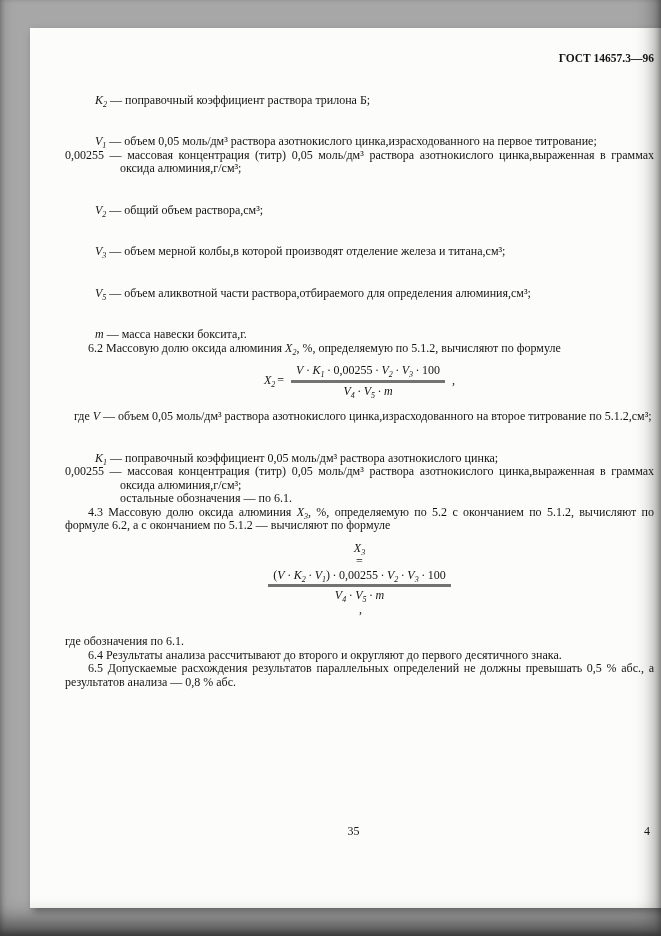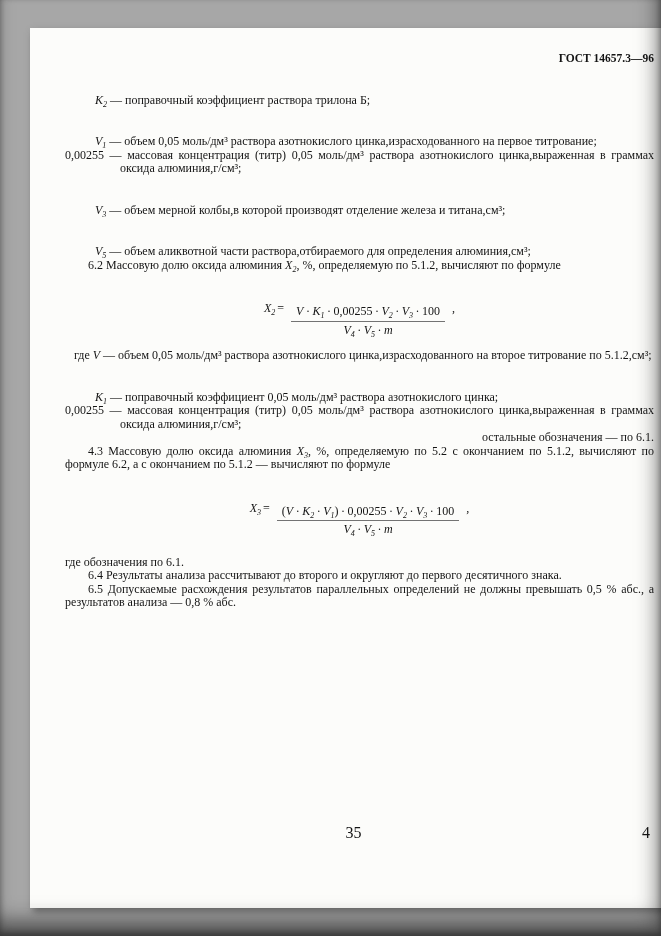--- a/index.html
+++ b/index.html
@@ -20,52 +20,54 @@
     background: #fcfcfa;
     box-shadow: 3px 4px 7px rgba(45,45,45,.5);
   }
   .content { position: absolute; left: 35px; right: 32px; top: 24px; font-size: 12px; line-height: 13.5px; }
   .doc-header { text-align: right; font-weight: bold; font-size: 11.5px; margin-bottom: 11px; }
   p { margin: 0; text-align: justify; }
   .def     { padding-left: 55px; text-indent: -25px; margin-top: 28px; }
   .def-full{ padding-left: 55px; text-indent: -55px; }
   .p-num   { text-indent: 23px; }
   .p-where { padding-left: 55px; text-indent: -46px; }
-  .p-indent{ padding-left: 55px; text-align: right; }
+  .p-indent{ padding-left: 55px; text-align: left; }
   .p-plain { text-align: left; }
   .tk-var { font-style: italic; }
   sub.tk-sub { font-style: italic; font-size: 8px; line-height: 0; }
   .tk-op { padding: 0 2.5px; }
   .formula { display: flex; justify-content: center; align-items: center; margin: 9px 0 12px; text-align: center; }
-  .formula.wide-b { margin-bottom: 19px; }
+  .formula.wide-b { margin-bottom: 19px; flex-direction: column; }
   .frac { display: inline-flex; flex-direction: column; margin: 0 5px; }
-  .frac .num { padding: 0 5px 2px; border-bottom: 1px solid #737373; margin-top: 24px; }
+  .frac .num { padding: 0 5px 2px; border-bottom: 3px solid #737373; }
   .frac .den { padding-top: 2px; text-align: center; }
   .eq { margin: 0 2px; }
   .ftail { margin-left: 2px; }
-  .footer { position: absolute; left: 23px; right: 32px; top: 796px; height: 15px; font-size: 16px; }
+  .footer { position: absolute; left: 23px; right: 32px; top: 796px; height: 15px; font-size: 12px; }
   .footer .pg-center { position: absolute; left: 50%; transform: translateX(-50%); }
   .footer .pg-right  { position: absolute; right: 4px; }
 </style>
 </head>
 <body>
 
 <div class="canvas">
   <div class="page">
 
     <div class="content">
       <div class="doc-header">
         <span>ГОСТ 14657.3—96</span>
       </div>
 
       <p class="def"><span class="tk-var">K</span><sub class="tk-sub">2</sub><span class="tk-txt"> — поправочный коэффициент раствора трилона Б;</span></p>
       <p class="def"><span class="tk-var">V</span><sub class="tk-sub">1</sub><span class="tk-txt"> — объем 0,05 моль/дм³ раствора азотнокислого цинка,израсходованного на первое титрование;</span></p>
       <p class="def-full"><span class="tk-txt">0,00255 — массовая концентрация (титр)  0,05 моль/дм³ раствора азотнокислого цинка,выраженная в граммах оксида алюминия,г/см³;</span></p>
+      <p class="def"><span class="tk-var">V</span><sub class="tk-sub">2</sub><span class="tk-txt"> — общий объем раствора,см³;</span></p>
       <p class="def"><span class="tk-var">V</span><sub class="tk-sub">3</sub><span class="tk-txt"> — объем мерной колбы,в которой производят отделение железа и титана,см³;</span></p>
       <p class="def"><span class="tk-var">V</span><sub class="tk-sub">5</sub><span class="tk-txt"> — объем аликвотной части раствора,отбираемого для определения алюминия,см³;</span></p>
+      <p class="def"><span class="tk-var">m</span><span class="tk-txt"> — масса навески боксита,г.</span></p>
 
       <p class="p-num"><span class="tk-txt">6.2  Массовую долю оксида алюминия </span><span class="tk-var">X</span><sub class="tk-sub">2</sub><span class="tk-txt">, %, определяемую по 5.1.2, вычисляют по формуле</span></p>
 
       <div class="formula">
         <span class="lhs"><span class="tk-var">X</span><sub class="tk-sub">2</sub></span>
         <span class="eq">=</span>
         <span class="frac">
           <span class="num"><span class="tk-var">V</span><span class="tk-op">·</span><span class="tk-var">K</span><sub class="tk-sub">1</sub><span class="tk-op">·</span><span class="tk-txt">0,00255</span><span class="tk-op">·</span><span class="tk-var">V</span><sub class="tk-sub">2</sub><span class="tk-op">·</span><span class="tk-var">V</span><sub class="tk-sub">3</sub><span class="tk-op">·</span><span class="tk-txt">100</span></span>
           <span class="den"><span class="tk-var">V</span><sub class="tk-sub">4</sub><span class="tk-op">·</span><span class="tk-var">V</span><sub class="tk-sub">5</sub><span class="tk-op">·</span><span class="tk-var">m</span></span>
         </span>

